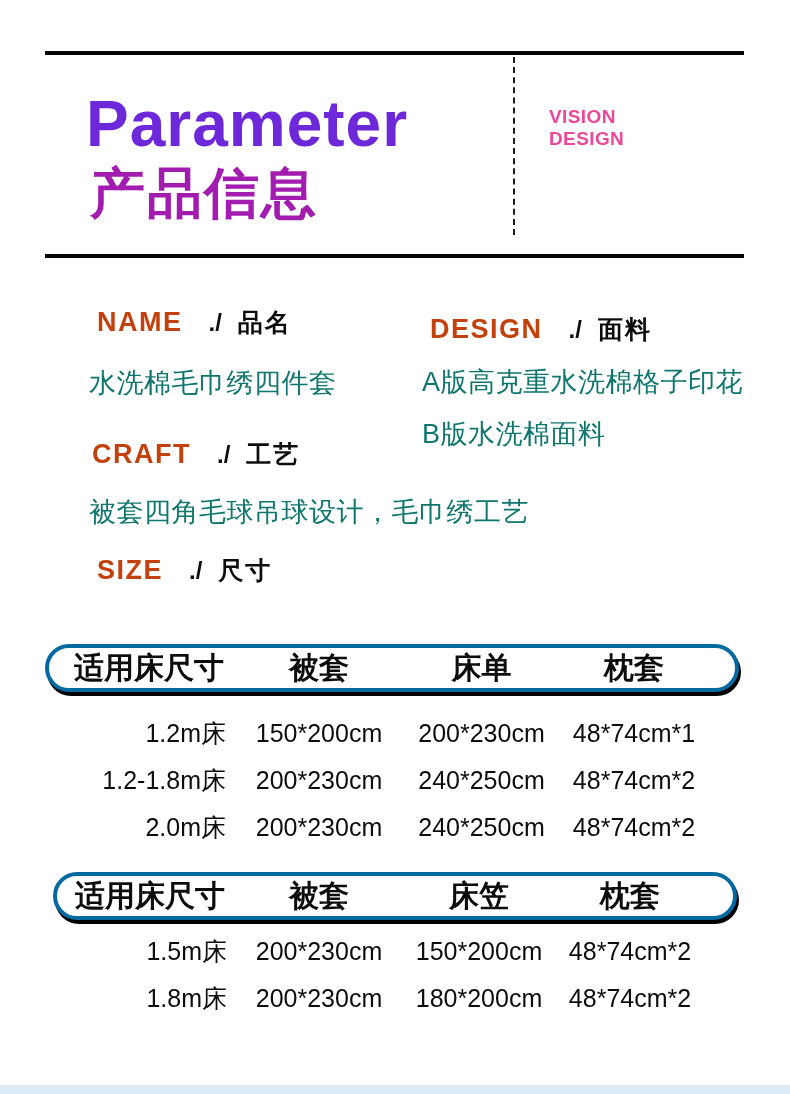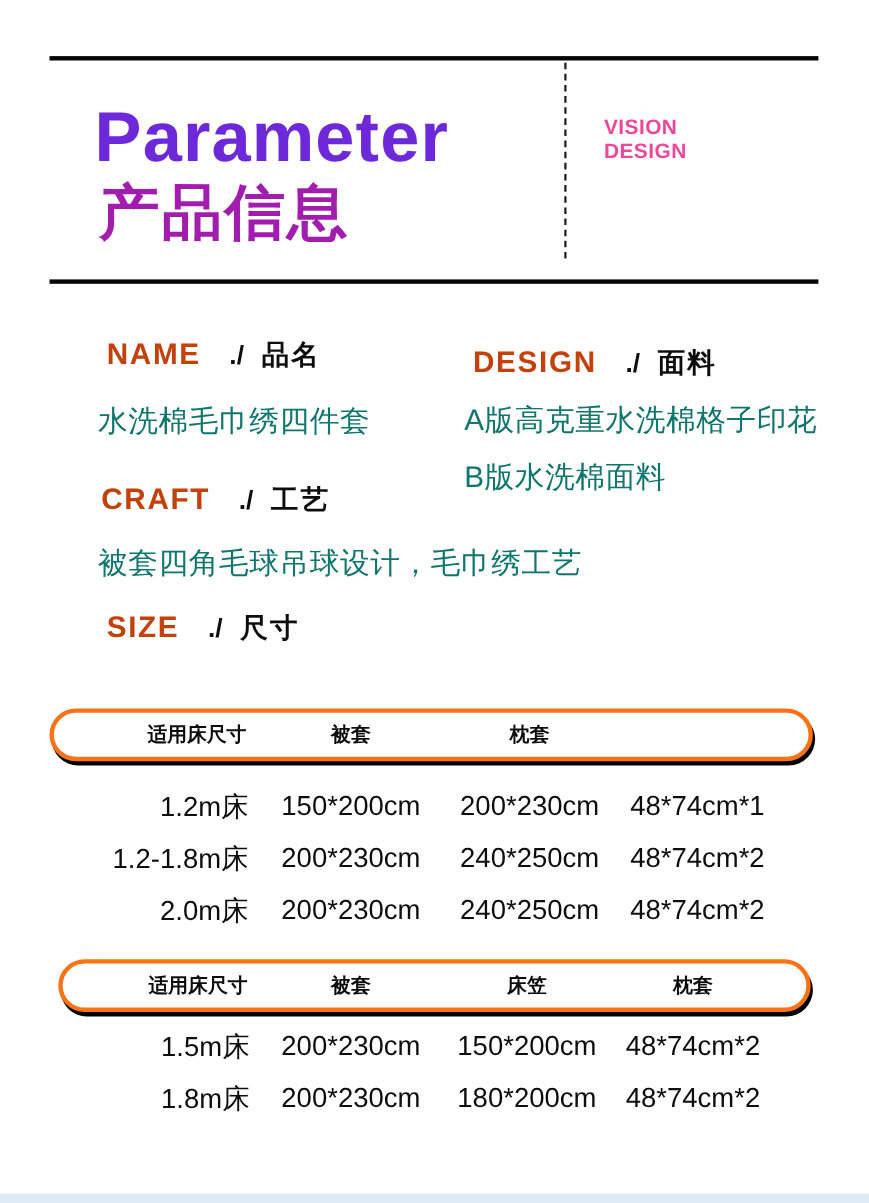--- a/index.html
+++ b/index.html
@@ -35,23 +35,23 @@
   .sec-h .cn { font-size:25px; font-weight:700; margin-left:16px; letter-spacing:2px; }
   .val { position:absolute; font-size:27px; letter-spacing:0.5px; white-space:nowrap; color:#0f766e; }
 
   
   .size-table { position:absolute; }
   .cols { display:grid; }
   .t1 .cols { grid-template-columns:185px 170px 155px 150px; }
   .t2 .cols { grid-template-columns:178px 168px 152px 150px; }
   .pill {
     align-items:center; height:40px;
-    border:4px solid #f97316; border-radius:27px;
+    border:4px solid #0369a1; border-radius:27px;
     box-shadow:2px 4px 0 #000;
-    font-weight:700; font-size:18px; background:#fff;
+    font-weight:700; font-size:30px; background:#fff;
   }
   .trows { }
   .t1 .trows { margin-top:18px; }
   .t2 .trows { margin-top:8px; }
   .trow { align-items:center; height:47px; font-size:25px; padding-left:4px; }
   .cr { text-align:right; padding-right:8px; }
   .cc { text-align:center; }
   .pill .cr { padding-right:10px; }
 
   .footer-strip { position:absolute; left:0; top:1085px; width:790px; height:9px; }
@@ -96,20 +96,21 @@
   <div class="sec-h" style="left:97px; top:554px">
     <span class="en">SIZE</span>
     <span class="sep">./</span>
     <span class="cn">尺寸</span>
   </div>
 
   <div class="size-table t1" style="left:45px; top:644px; width:694px">
     <div class="cols pill">
       <div class="cr">适用床尺寸</div>
       <div class="cc">被套</div>
+      <div class="cc">床单</div>
       <div class="cc">枕套</div>
     </div>
     <div class="trows">
       <div class="cols trow">
         <div class="cr">1.2m床</div>
         <div class="cc">150*200cm</div>
         <div class="cc">200*230cm</div>
         <div class="cc">48*74cm*1</div>
       </div>
       <div class="cols trow">

